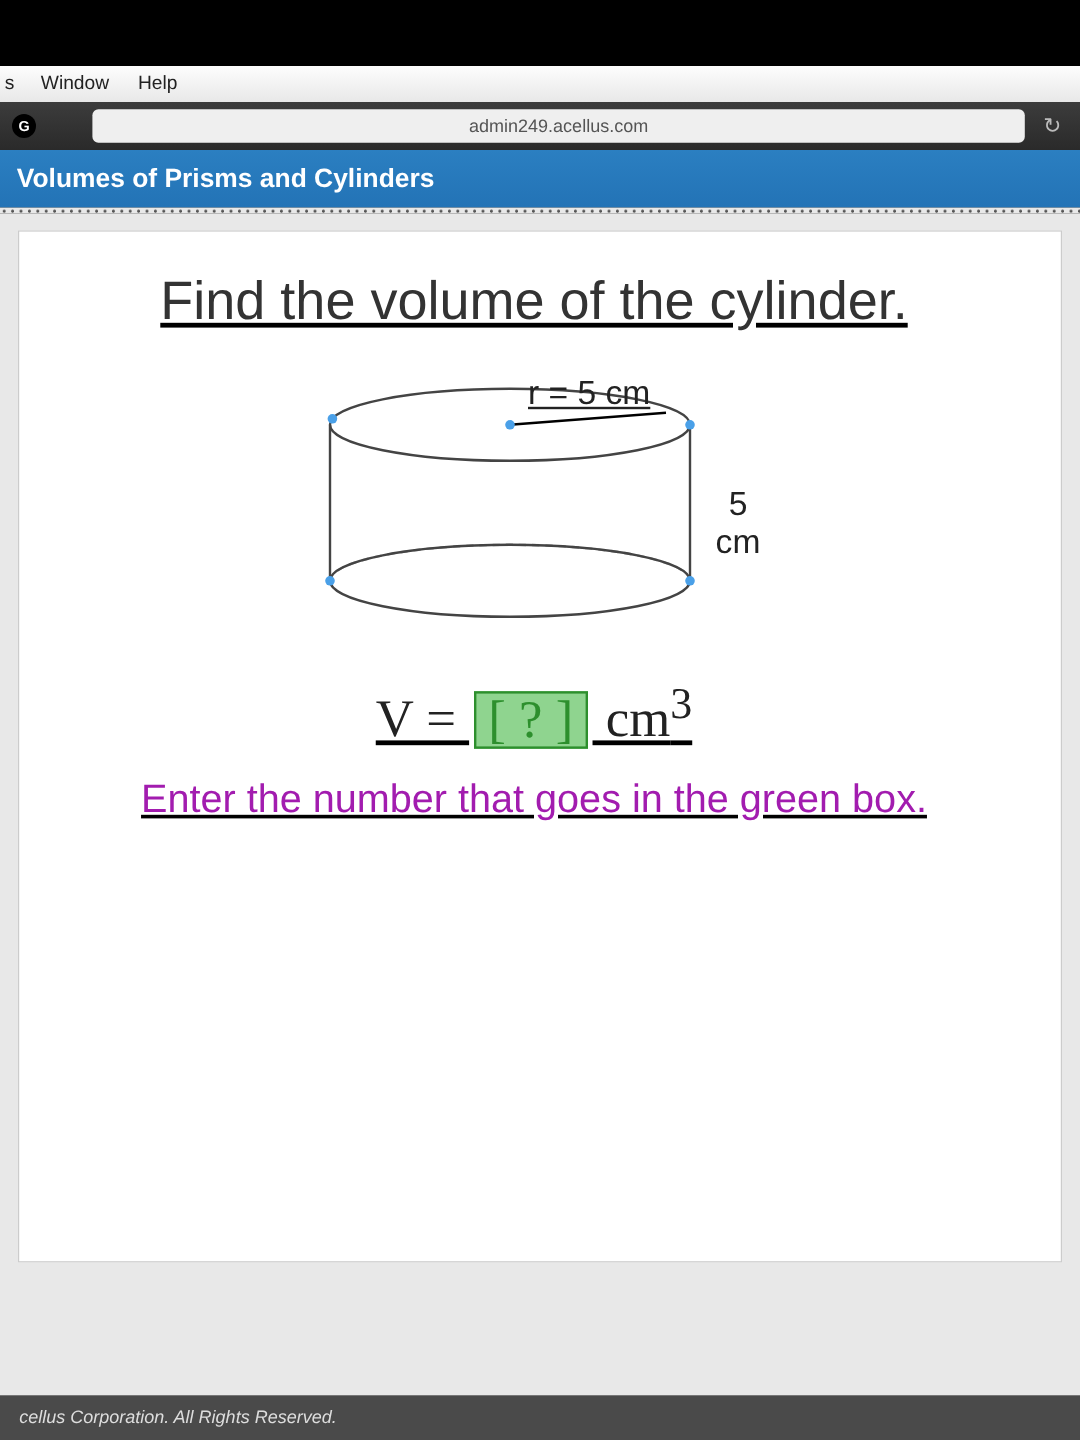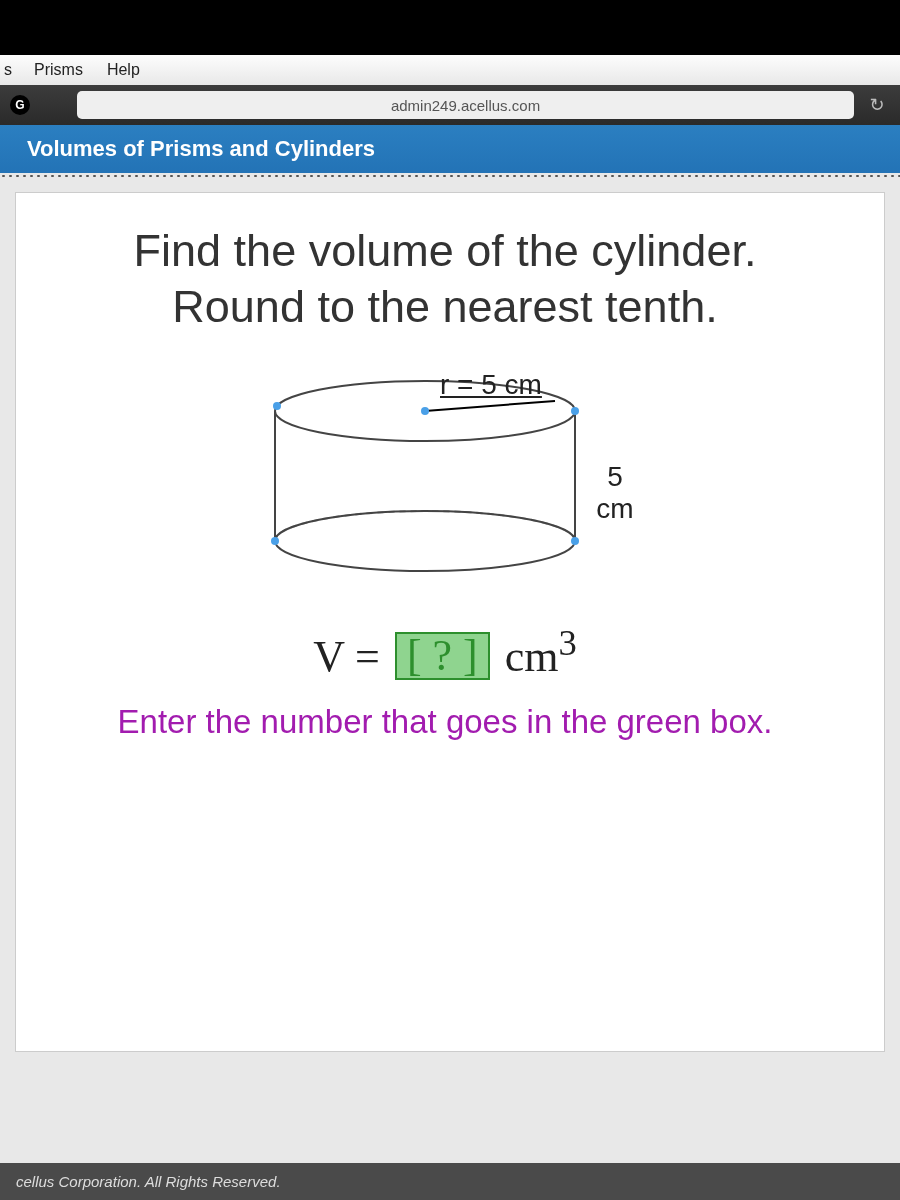--- a/index.html
+++ b/index.html
@@ -61,21 +61,21 @@
       font-size: 18px;
     }
     .blue-bar {
       height: 48px;
       background: linear-gradient(#2b7fc1, #2373b6);
       color: #fff;
       font-weight: bold;
       font-size: 22px;
       display: flex;
       align-items: center;
-      padding-left: 27px;
+      padding-left: 14px;
     }
     .divider-dots {
       height: 5px;
       background-image: radial-gradient(circle, #555 1px, transparent 1.5px);
       background-size: 7px 6px;
       background-color: #e8e8e8;
     }
     .content-area {
       background: #e8e8e8;
       height: 985px;
@@ -85,20 +85,21 @@
       padding-top: 14px;
     }
     .card {
       width: 870px;
       height: 860px;
       background: #fff;
       border: 1px solid #ccc;
       padding: 30px 24px 20px 14px;
       text-align: center;
       position: relative;
+      text-decoration: underline;
     }
     .prompt {
       font-size: 45px;
       color: #333;
       line-height: 1.25;
       font-family: "Helvetica Neue", Arial, sans-serif;
       font-weight: 400;
     }
     .figure {
       margin: 35px auto 30px;
@@ -174,41 +175,40 @@
       color: #222;
     }
   </style>
 </head>
 <body>
 
 <div class="top-black"></div>
 
 <div class="menu-bar">
   <span class="cut">s</span>
-  <span>Prisms</span>
+  <span>Window</span>
   <span>Help</span>
 </div>
 
 <div class="browser-bar">
   <div class="favicon">G</div>
   <div class="url-bar">admin249.acellus.com</div>
   <div class="reload">↻</div>
 </div>
 
 <div class="blue-bar">
   <span>Volumes of Prisms and Cylinders</span>
 </div>
 
 <div class="divider-dots"></div>
 
 <div class="content-area">
   <div class="card">
     <div class="prompt">
       <div>Find the volume of the cylinder.</div>
-      <div>Round to the nearest tenth.</div>
     </div>
 
     <div class="figure">
       <svg width="400" height="220" viewBox="0 0 400 220">
         <ellipse cx="180" cy="40" rx="150" ry="30" fill="none" stroke="#444" stroke-width="2"></ellipse>
         <ellipse cx="180" cy="170" rx="150" ry="30" fill="none" stroke="#444" stroke-width="2"></ellipse>
         <path d="M 30 170 A 150 30 0 0 1 330 170" fill="none" stroke="#444" stroke-width="2" stroke-dasharray="6,5" opacity="0.5"></path>
         <line x1="30" y1="40" x2="30" y2="170" stroke="#444" stroke-width="2"></line>
         <line x1="330" y1="40" x2="330" y2="170" stroke="#444" stroke-width="2"></line>
         <line x1="180" y1="40" x2="310" y2="30" stroke="#000" stroke-width="2"></line>

